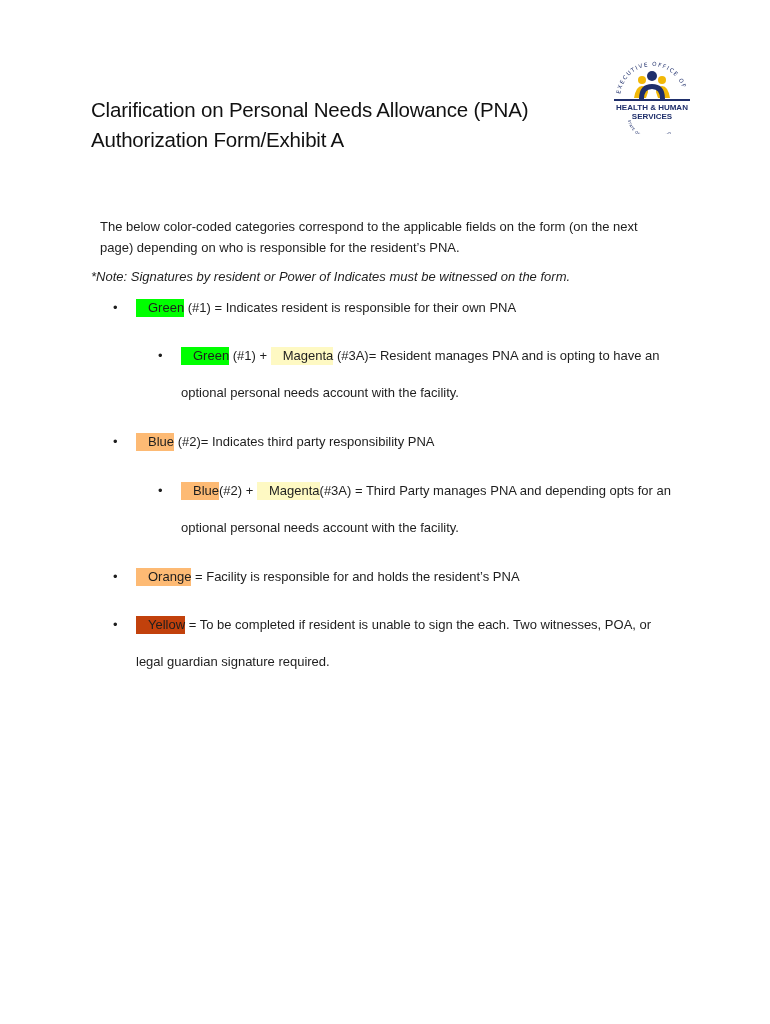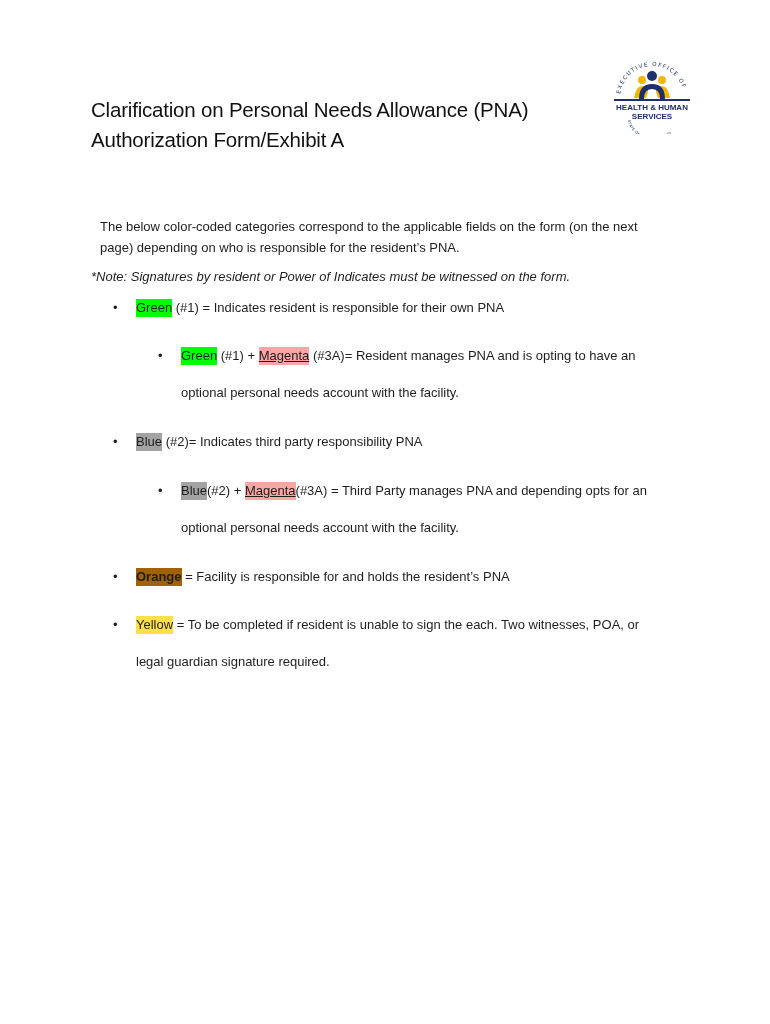--- a/index.html
+++ b/index.html
@@ -65,28 +65,28 @@
       color: #1e1e1e;
       white-space: nowrap;
     }
     .bullet {
       position: absolute;
       font-size: 13px;
       line-height: 18px;
       color: #1e1e1e;
     }
     .hl {
-      padding: 1px 0 2px 0;
+      padding: 1px 0 2px 12px;
       text-align: center;
     }
     .hl-green { background: #00ff00; }
-    .hl-magenta { background: #fca5a5; text-decoration: underline; }
-    .hl-blue { background: #a3a3a3; }
-    .hl-orange { background: #a16207; font-weight: bold; }
-    .hl-yellow { background: #fde047; }
+    .hl-magenta { background: #fef9c3; }
+    .hl-blue { background: #fdba74; }
+    .hl-orange { background: #fdba74; }
+    .hl-yellow { background: #c2410c; }
   </style>
 </head>
 <body>
 
 <div class="page">
 
   <div class="logo">
     <svg width="92" height="76" viewBox="0 0 92 76">
       <defs>
         <path id="arcTop" d="M 14 40 A 32 32 0 0 1 78 40"></path>

